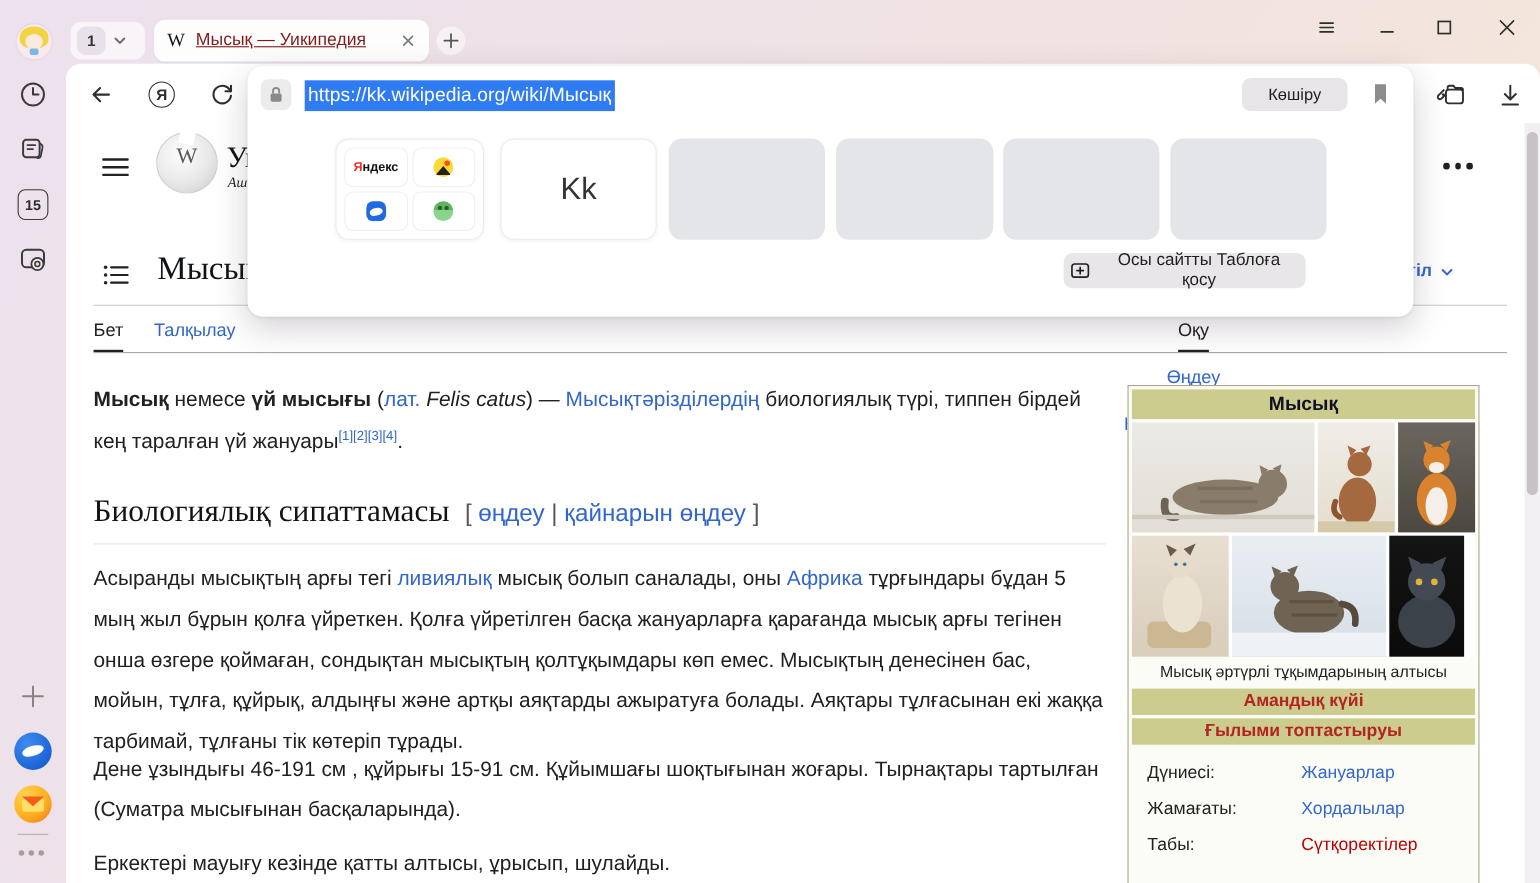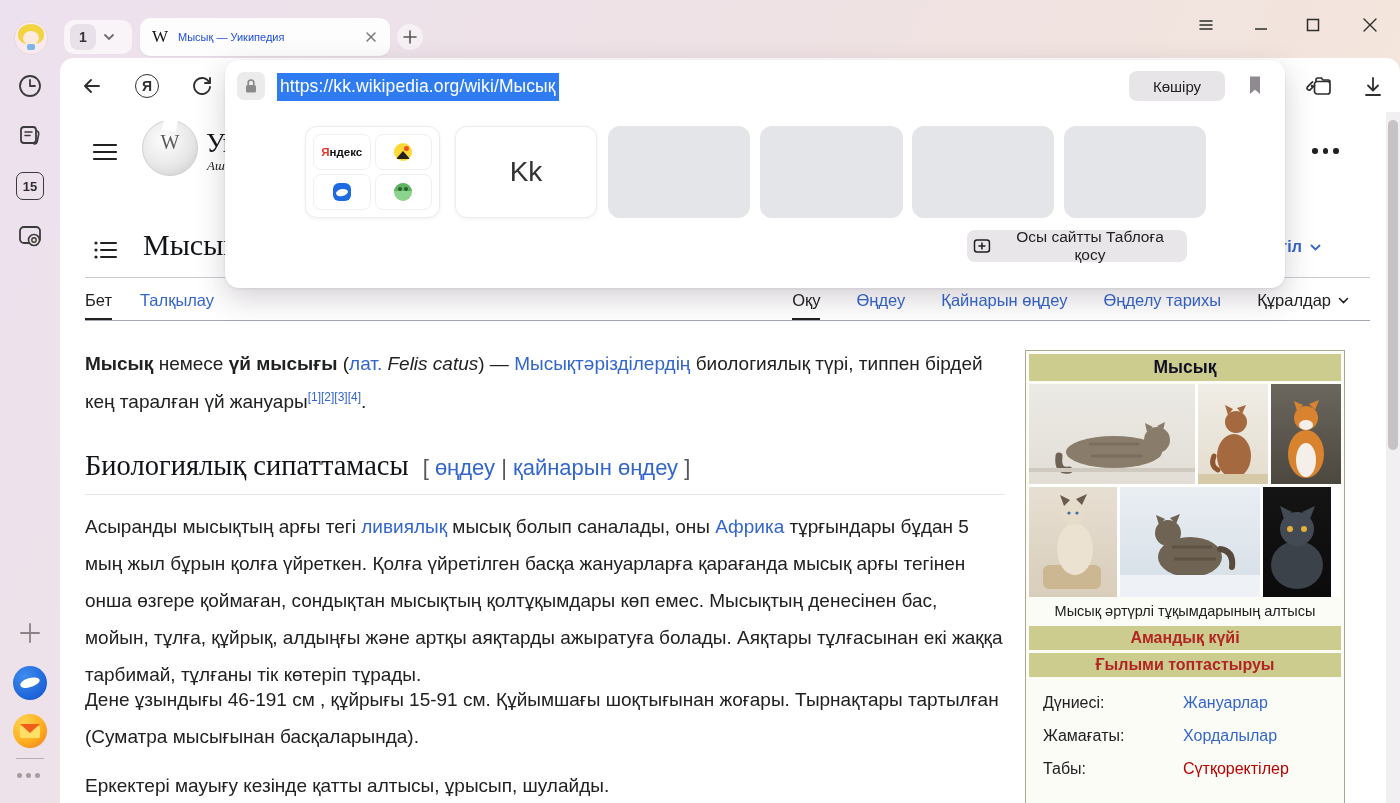--- a/index.html
+++ b/index.html
@@ -11,21 +11,21 @@
 
   
   .avatar{left:14px;top:21px;width:32px;height:32px;border-radius:50%;background:#f7e9ee;overflow:hidden;border:1px solid #e8d7de;}
   .avatar .hair{position:absolute;left:3px;top:2px;width:26px;height:20px;border-radius:50% 50% 40% 40%;background:#f2d341;}
   .avatar .face{position:absolute;left:8px;top:9px;width:16px;height:14px;border-radius:50%;background:#fdeade;}
   .avatar .bow{position:absolute;left:12px;top:22px;width:8px;height:6px;background:#7db5e8;border-radius:2px;}
   .tabgroup{left:64px;top:20px;width:68px;height:34px;background:rgba(255,255,255,.62);border-radius:10px;display:flex;align-items:center;padding:0 6px;box-sizing:border-box;gap:6px;}
   .tabgroup .num{width:26px;height:26px;background:#e9e1e9;border-radius:8px;display:flex;align-items:center;justify-content:center;font-size:14px;font-weight:bold;color:#333;}
   .tab-active{left:140px;top:18px;width:250px;height:38px;background:#fdfdfd;border-radius:10px;display:flex;align-items:center;padding:0 12px;box-sizing:border-box;gap:10px;box-shadow:0 1px 2px rgba(0,0,0,.05);}
   .tab-active .fav{font-family:"Liberation Serif",serif;font-size:17px;color:#111;}
-  .tab-active .title{font-size:11px;color:#1d4ed8;white-space:nowrap;overflow:hidden;flex:1;}
+  .tab-active .title{font-size:16px;color:#7f1d1d;white-space:nowrap;overflow:hidden;flex:1;text-decoration:underline;}
   .newtab{left:397px;top:24px;width:26px;height:26px;display:flex;align-items:center;justify-content:center;border-radius:50%;background:rgba(255,255,255,.5);}
   .winctl{top:15px;width:20px;height:20px;display:flex;align-items:center;justify-content:center;color:#2d2d2d;}
 
   
   .side-ic{left:16px;width:28px;height:28px;display:flex;align-items:center;justify-content:center;color:#3b3b3b;}
   .badge15{left:16px;top:172px;width:28px;height:28px;border:1.8px solid #3b3b3b;border-radius:7px;display:flex;align-items:center;justify-content:center;font-size:13px;font-weight:bold;color:#2e2e2e;box-sizing:border-box;}
   .side-logo{left:13px;width:34px;height:34px;border-radius:50%;}
   .logo-browser{top:666px;background:radial-gradient(circle at 35% 30%,#3e8df0 0%,#1d63d8 70%,#1250b8 100%);}
   .logo-browser .sail{position:absolute;left:7px;top:12px;width:20px;height:9px;background:#fff;border-radius:50% 60% 50% 50%;transform:rotate(-18deg);}
   .logo-mail{top:714px;background:radial-gradient(circle at 30% 25%,#ffd24d 0%,#ffb020 55%,#f0731d 100%);}
@@ -79,21 +79,21 @@
   .tagline{left:207px;top:158px;font-family:"Liberation Serif",serif;font-style:italic;font-size:13px;color:#202122;}
   .signup-frag{left:1272px;top:140px;font-size:17px;color:#3366cc;}
   .pg-dots{left:1312px;top:148px;display:flex;gap:5px;}
   .pg-dots i{width:5.5px;height:5.5px;border-radius:50%;background:#202122;}
   .toc-ic{left:92px;top:237px;color:#202122;}
   .h1{left:143px;top:228px;font-family:"Liberation Serif",serif;font-size:30px;color:#101418;}
   .langbtn{left:1266px;top:238px;font-size:16px;font-weight:bold;color:#3366cc;display:flex;align-items:center;gap:7px;}
   .hdr-line{left:85px;top:277px;width:1285px;height:1px;background:#c8ccd1;}
   .navrow{top:291px;font-size:16.5px;}
   .nav-left{left:85px;display:flex;gap:28px;}
-  .nav-right{left:820px;width:530px;display:flex;gap:36px;justify-content:flex-end;align-items:center;}
+  .nav-right{left:820px;width:530px;display:flex;gap:24px;justify-content:flex-end;align-items:center;flex-direction:column;}
   .navtab{color:#3366cc;text-decoration:none;white-space:nowrap;}
   .navtab.active{color:#202122;position:relative;}
   .navtab.active::after{content:"";position:absolute;left:0;right:0;bottom:-10px;height:2px;background:#202122;}
   .navtab.plain{color:#202122;display:flex;align-items:center;gap:6px;}
   .nav-line{left:85px;top:320px;width:1285px;height:1px;background:#a2a9b1;}
 
   .wikibody{color:#202122;font-size:19px;line-height:38px;}
   .wlink{color:#3366cc;text-decoration:none;}
   .redlink{color:#ba0000;text-decoration:none;}
   .p1{left:85px;top:345px;width:900px;}

